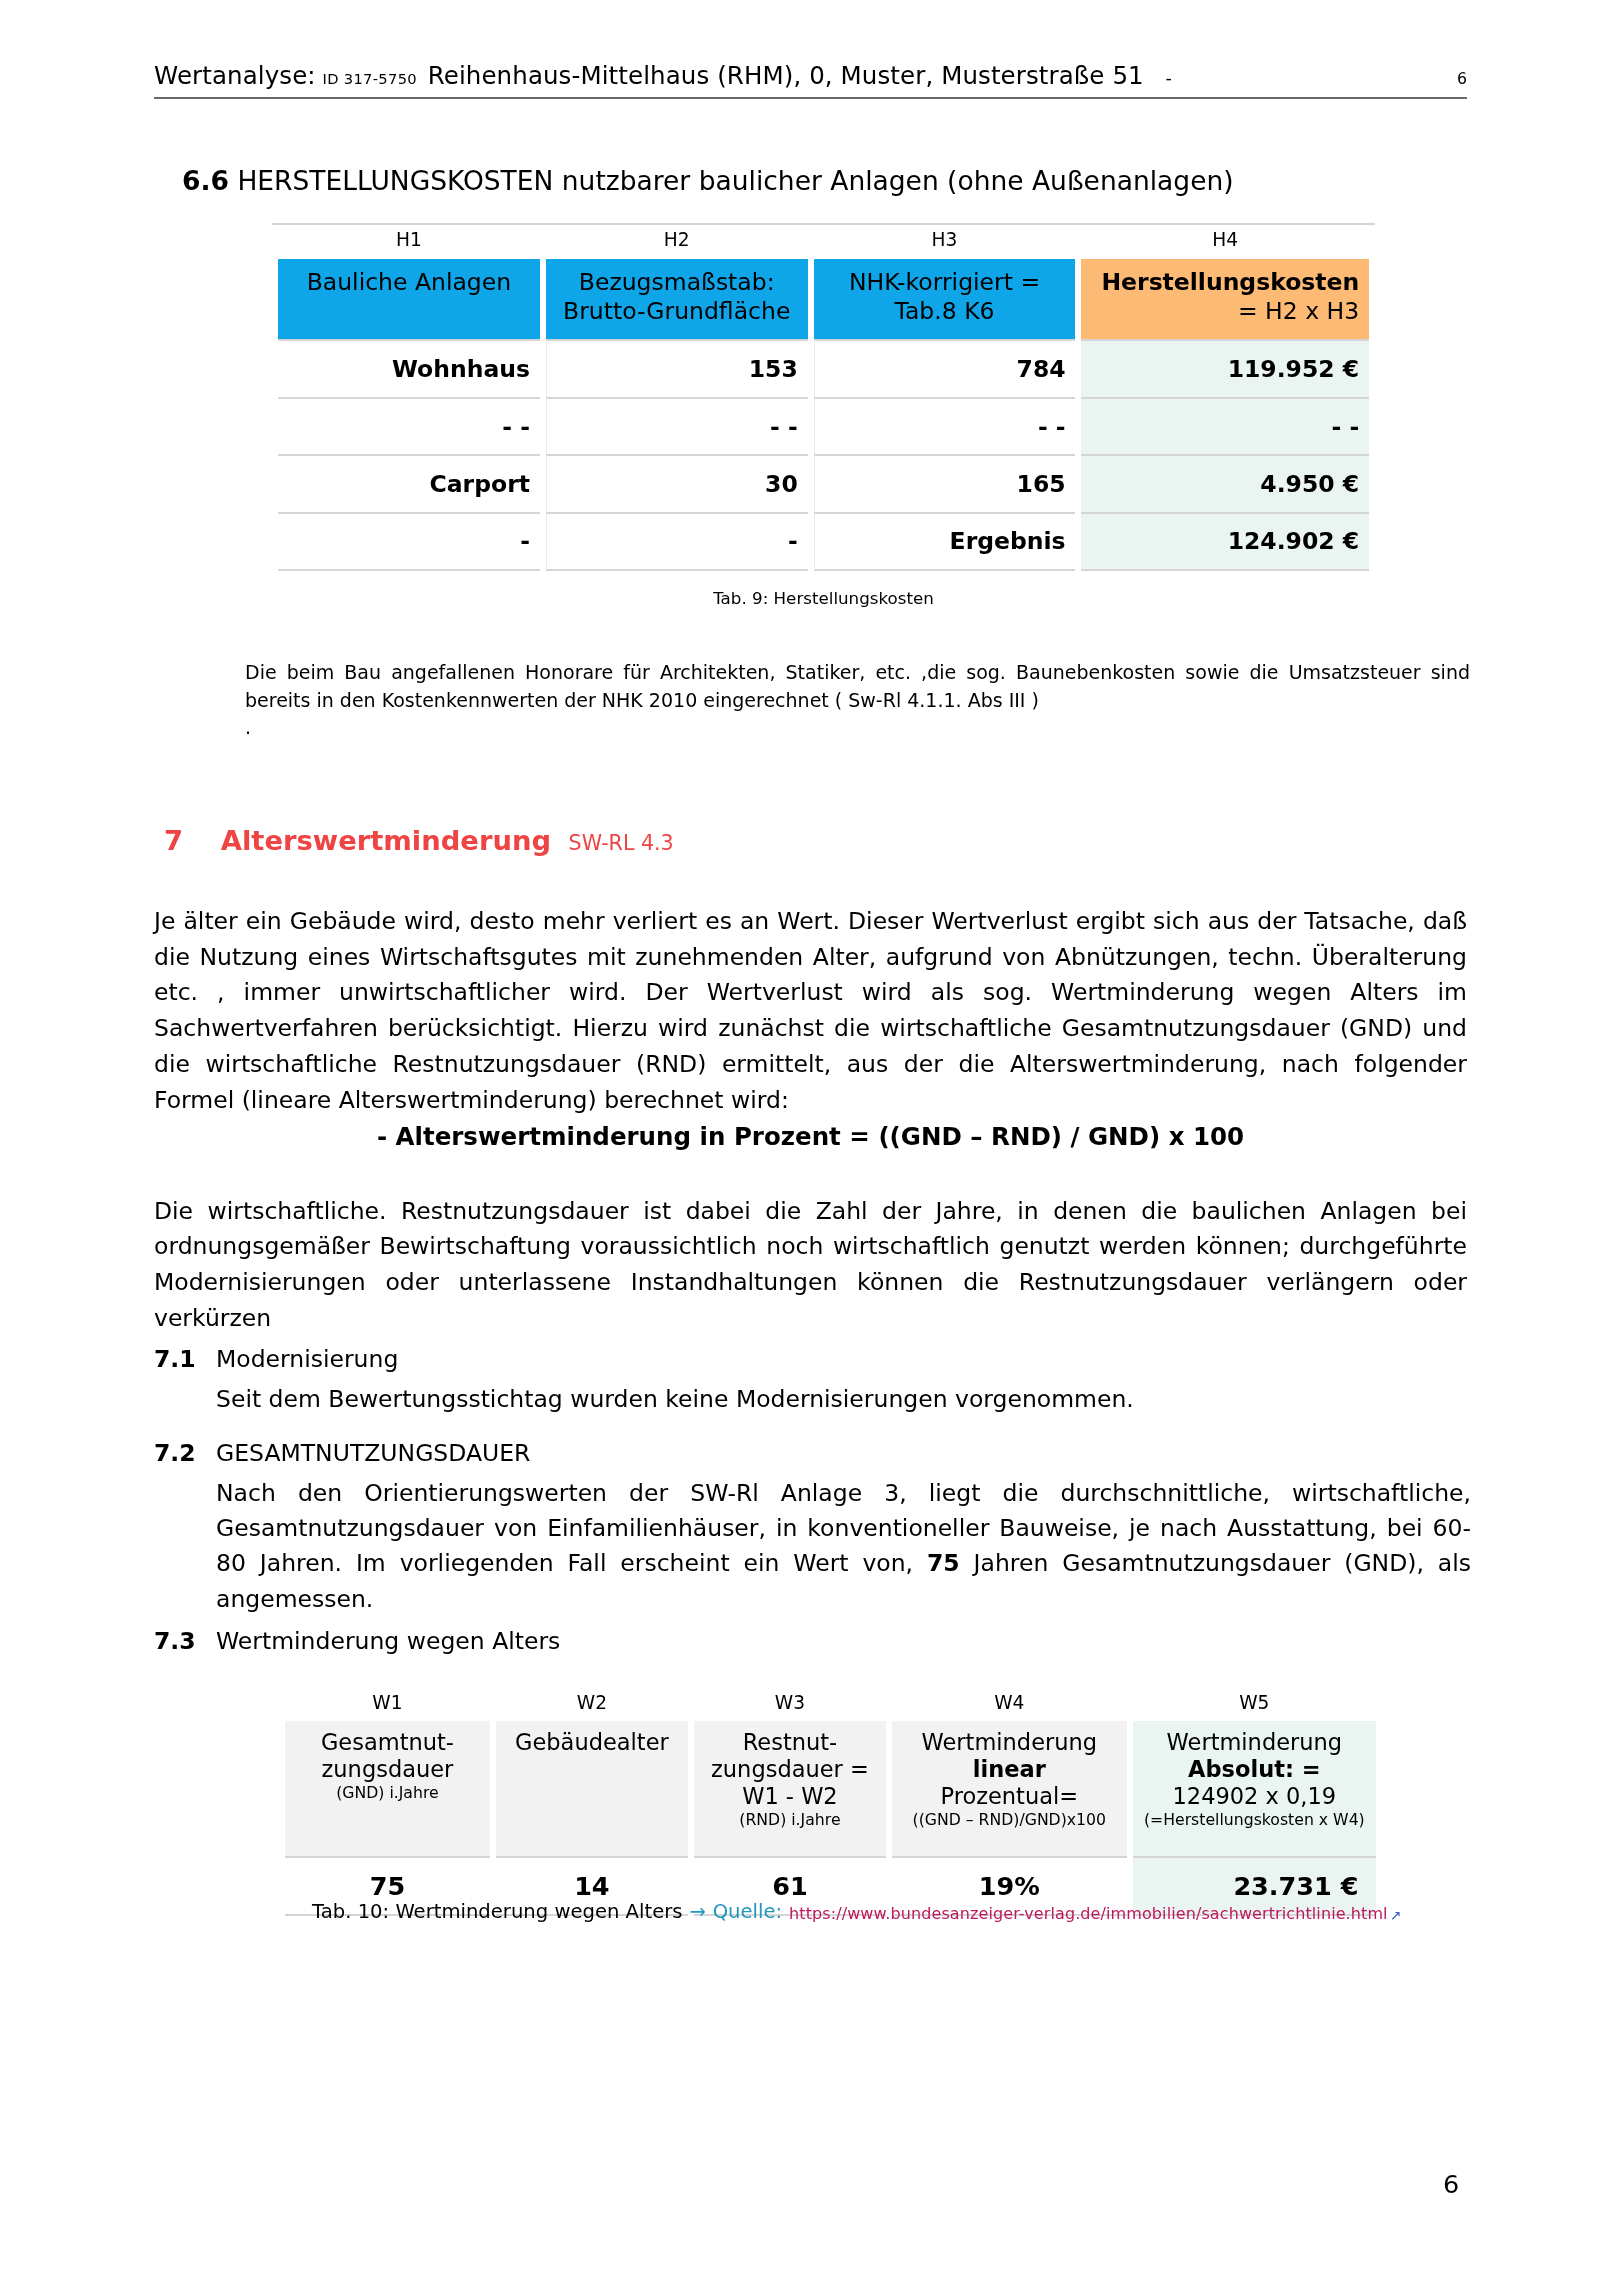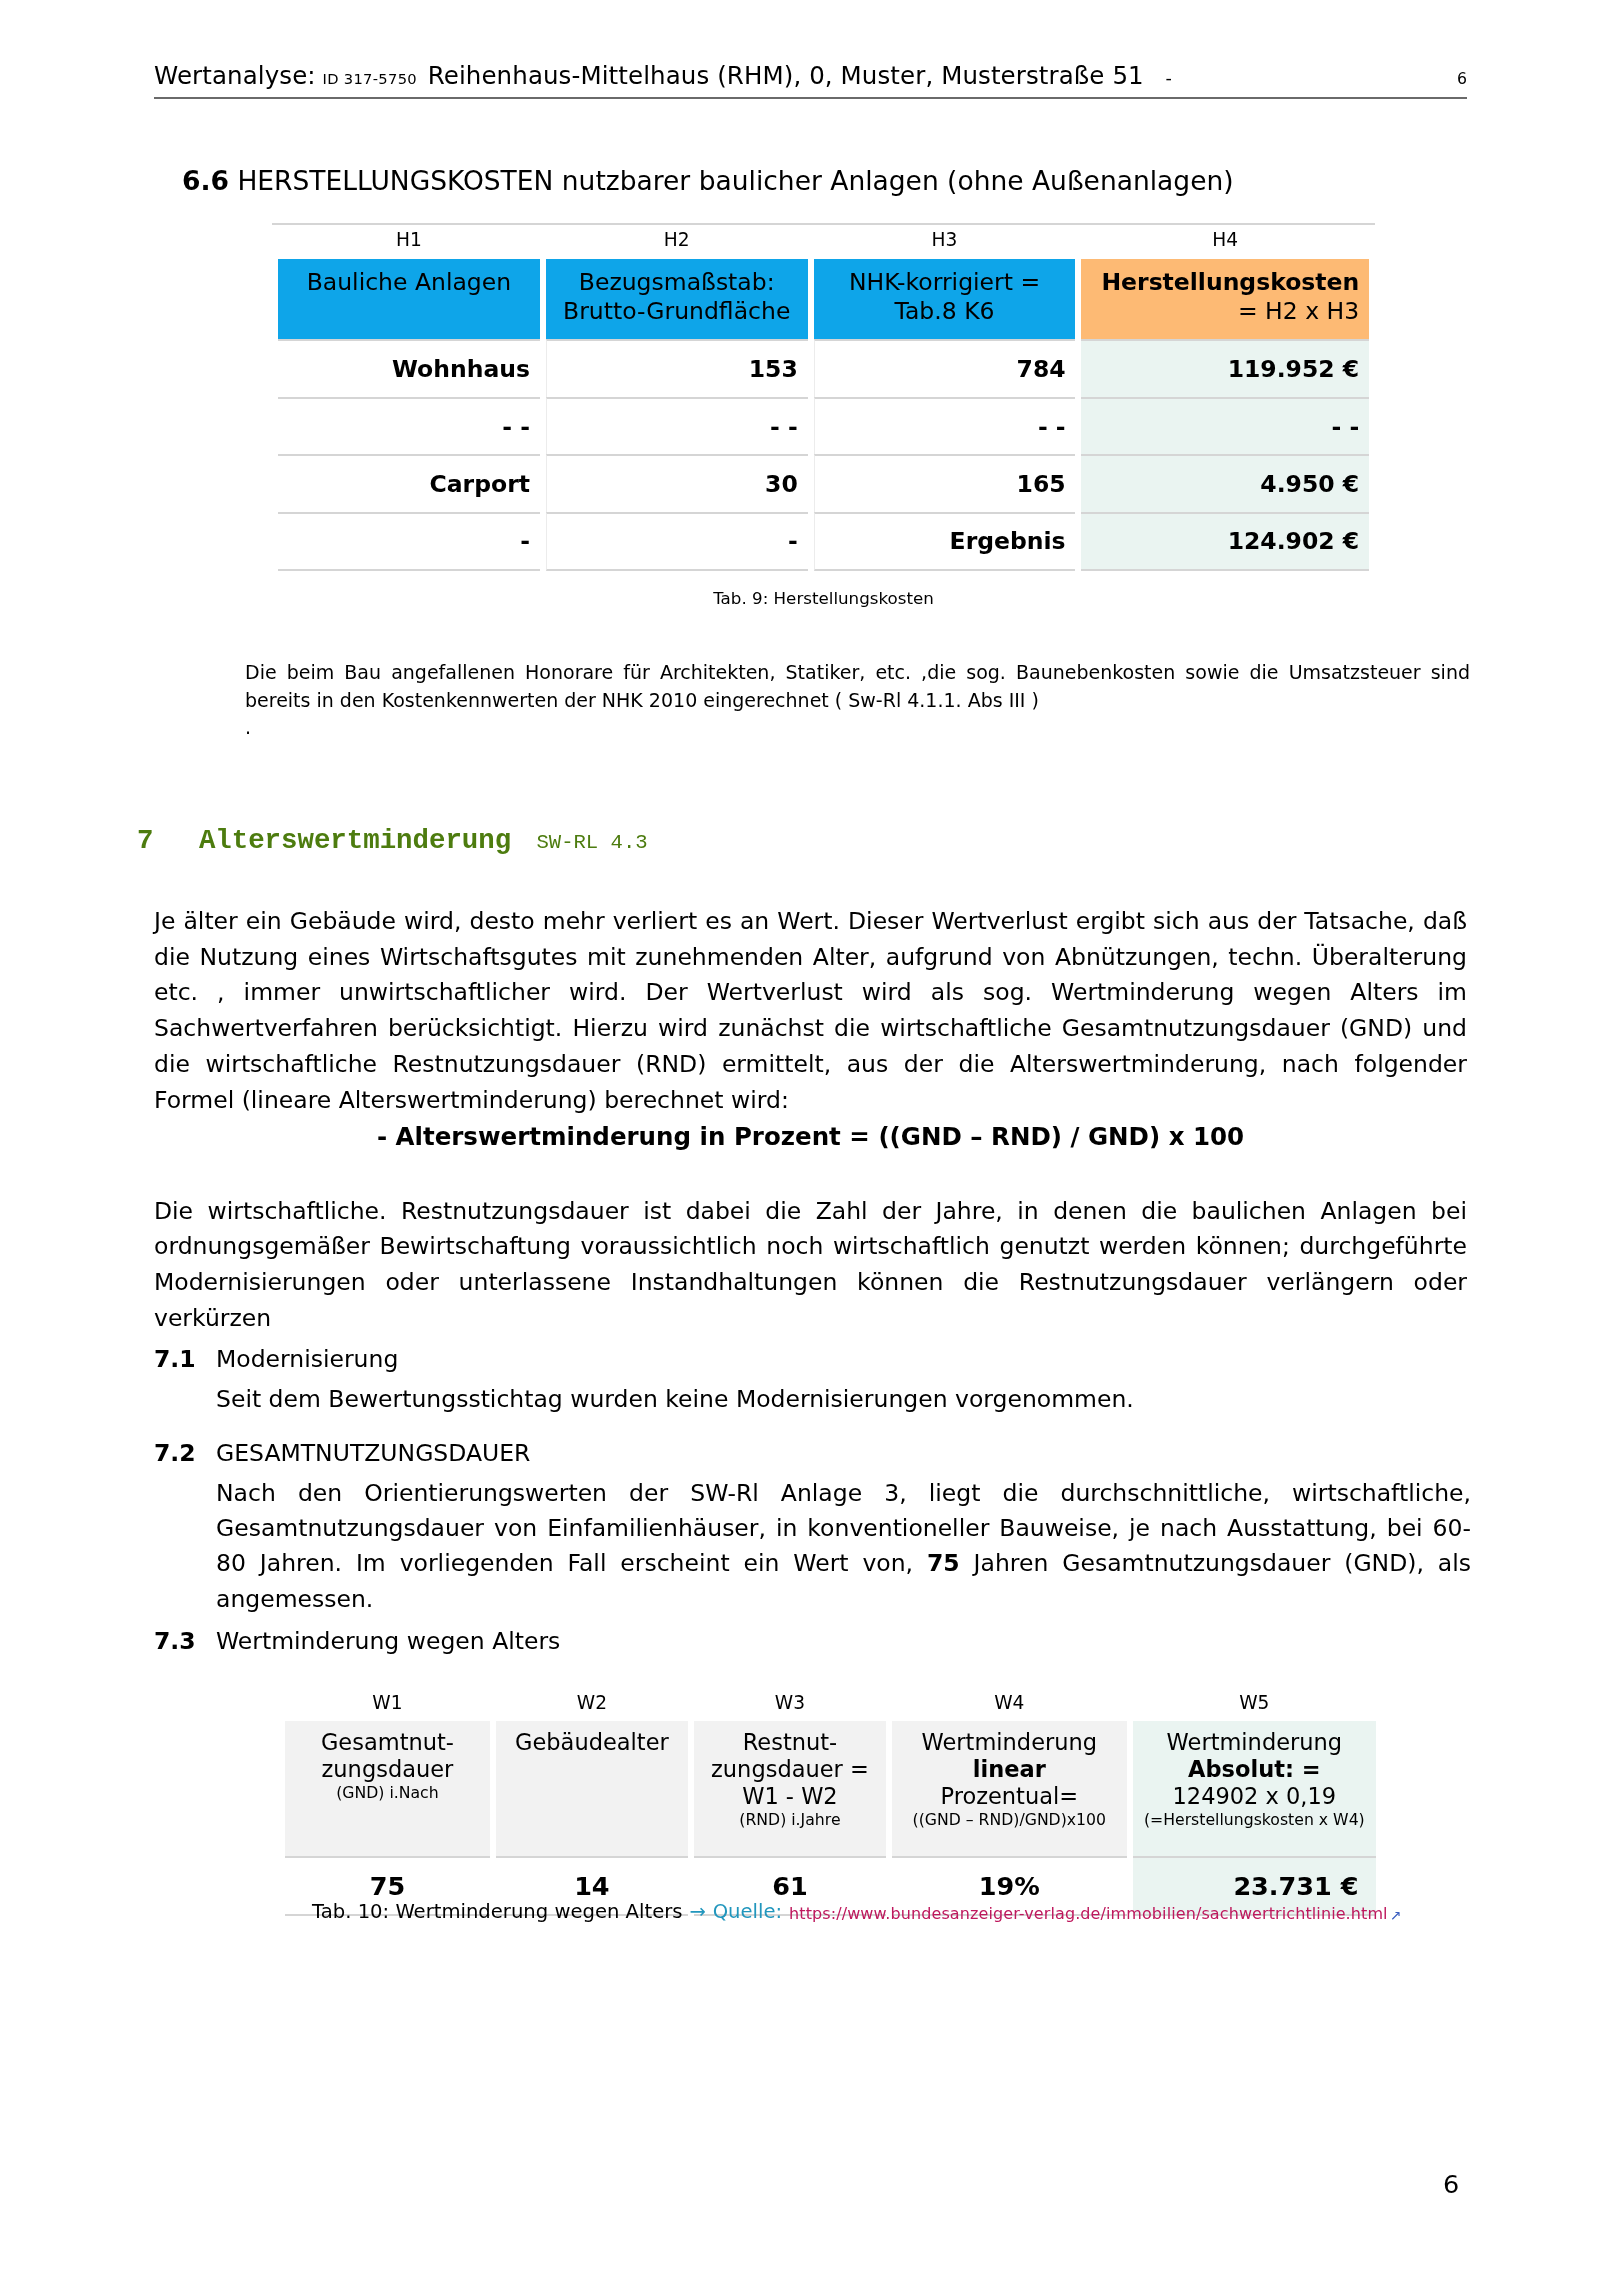--- a/index.html
+++ b/index.html
@@ -146,26 +146,25 @@
     width: 1225px;
     font-size: 19px;
     line-height: 1.45;
     text-align: justify;
   }
   .para-nhk .last { display: block; }
 
   
   .sec7 {
     position: absolute;
-    left: 137px;
+    left: 164px;
     top: 825px;
     font-size: 27.4px;
-    color: #4d7c0f;
+    color: #ef4444;
     white-space: nowrap;
-    font-family: Liberation Mono, monospace;
   }
   .sec7 .num { font-weight: bold; margin-right: 29px; }
   .sec7 .title { font-weight: bold; }
   .sec7 .swrl { font-size: 20.6px; margin-left: 8.8px; }
 
   
   .body-main {
     position: absolute;
     left: 154px;
     top: 904px;
@@ -433,21 +432,21 @@
           <td>W1</td>
           <td>W2</td>
           <td>W3</td>
           <td>W4</td>
           <td>W5</td>
         </tr>
         <tr class="tab10-head">
           <td>
             <div>Gesamtnut-</div>
             <div>zungsdauer</div>
-            <span class="tiny">(GND) i.Nach</span>
+            <span class="tiny">(GND) i.Jahre</span>
           </td>
           <td>
             <div>Gebäudealter</div>
           </td>
           <td>
             <div>Restnut-</div>
             <div>zungsdauer =</div>
             <div>W1 - W2</div>
             <span class="tiny">(RND) i.Jahre</span>
           </td>

